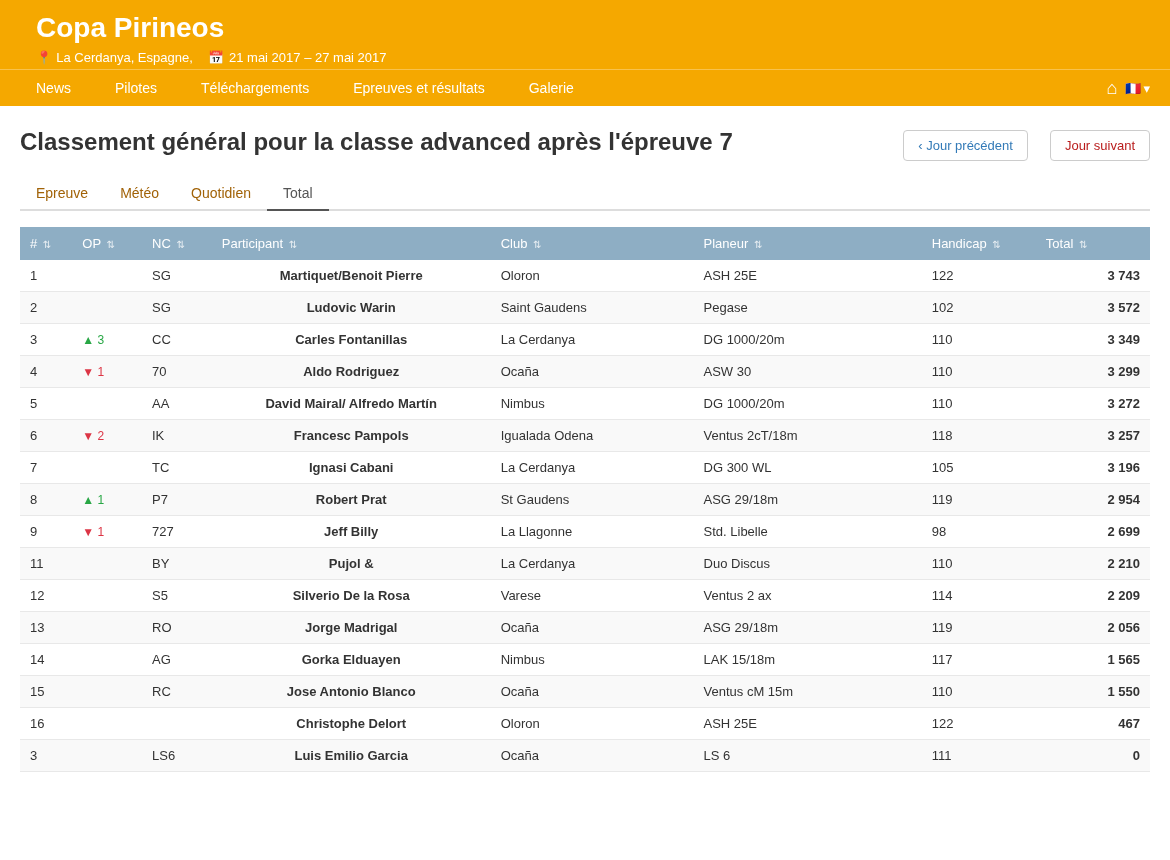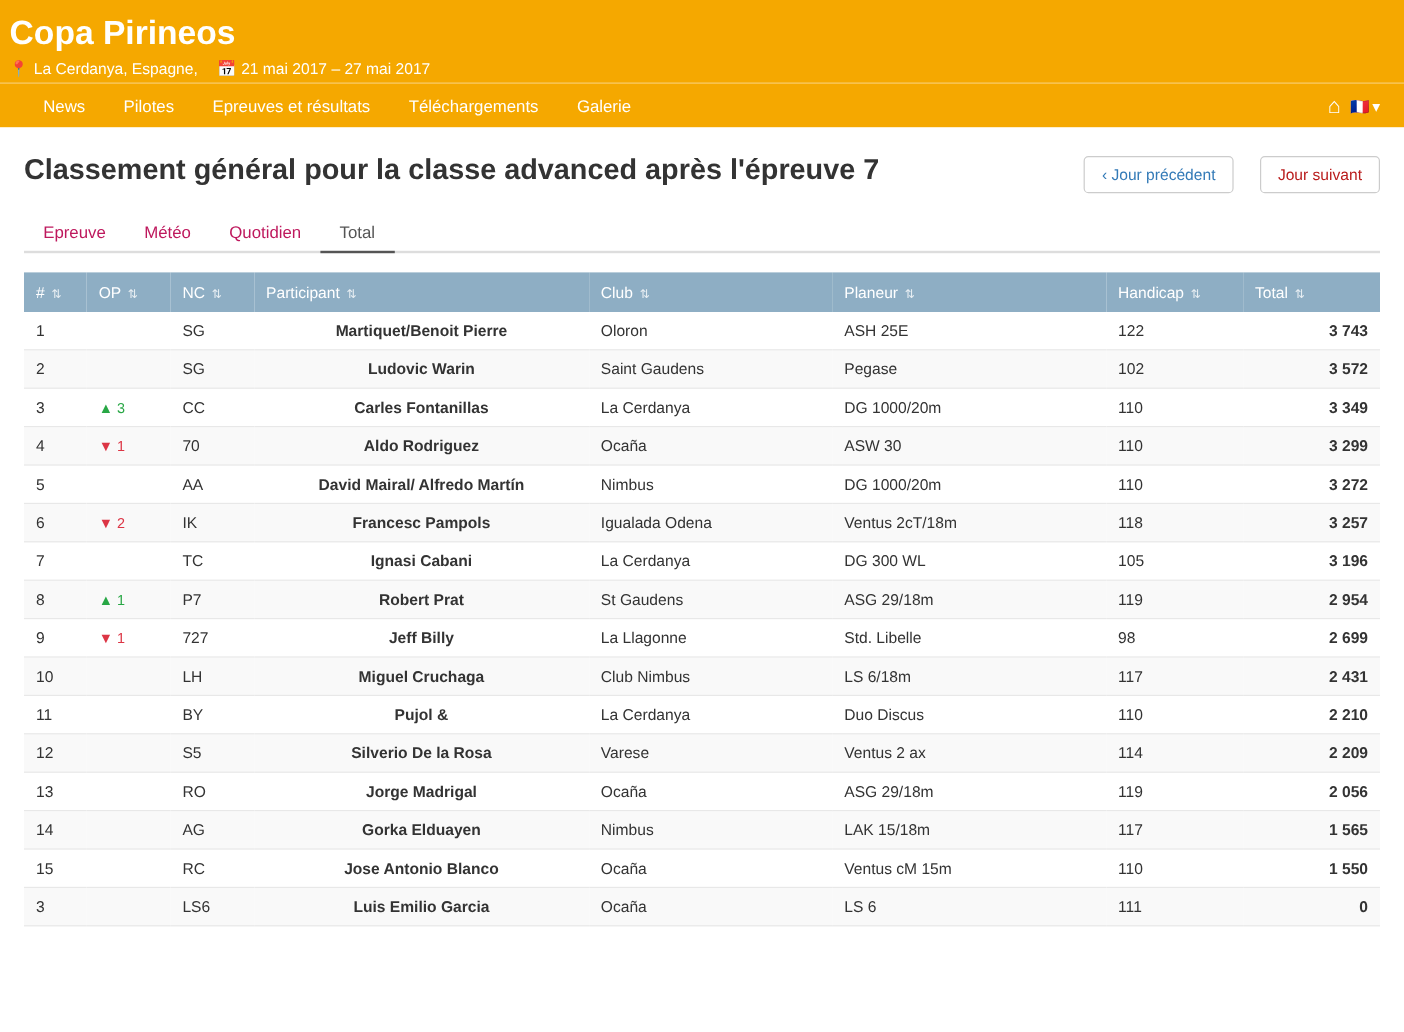--- a/index.html
+++ b/index.html
@@ -1,21 +1,21 @@
 <!DOCTYPE html>
 <html><head>
   <meta charset="utf-8">
   <style>
     * { box-sizing: border-box; margin: 0; padding: 0; }
     body { font-family: Arial, sans-serif; font-size: 14px; color: #333; background: #fff; }
 
     
     .header {
       background: #f5a800;
-      padding: 12px 20px 0 8px;
+      padding: 12px 20px 0 36px;
     }
     .header-title {
       font-size: 28px;
       font-weight: bold;
       color: #fff;
       margin-bottom: 6px;
     }
     .header-meta {
       display: flex;
       align-items: center;
@@ -34,21 +34,21 @@
     .nav {
       background: #f5a800;
       display: flex;
       align-items: center;
       justify-content: space-between;
       padding: 0 20px;
       border-top: 1px solid rgba(255,255,255,0.3);
     }
     .nav-left {
       display: flex;
-      gap: 0;
+      gap: 12px;
     }
     .nav-item {
       padding: 10px 16px;
       color: #fff;
       font-size: 14px;
       cursor: pointer;
       text-decoration: none;
       display: block;
     }
     .nav-right {
@@ -124,21 +124,21 @@
       color: #555;
       border-bottom: 2px solid transparent;
       margin-bottom: -2px;
     }
     .tab-active {
       color: #555;
       border-bottom: 2px solid #555;
       font-weight: normal;
     }
     .tab-blue {
-      color: #be185d;
+      color: #a16207;
     }
 
     
     .table {
       width: 100%;
       border-collapse: collapse;
       font-size: 13px;
     }
     .table thead tr {
       background: #8eaec4;
@@ -196,22 +196,22 @@
       <span>📅</span>
       <span>21 mai 2017 – 27 mai 2017</span>
     </div>
   </div>
 </div>
 
 <div class="nav">
   <div class="nav-left">
     <a class="nav-item">News</a>
     <a class="nav-item">Pilotes</a>
+    <a class="nav-item">Téléchargements</a>
     <a class="nav-item">Epreuves et résultats</a>
-    <a class="nav-item">Téléchargements</a>
     <a class="nav-item">Galerie</a>
   </div>
   <div class="nav-right">
     <span class="nav-home-icon">⌂</span>
     <div class="nav-flag">
       <span>🇫🇷</span>
       <span>▾</span>
     </div>
   </div>
 </div>
@@ -331,30 +331,20 @@
           <td>9</td>
           <td><span class="down">▼ 1</span></td>
           <td>727</td>
           <td class="bold">Jeff Billy</td>
           <td>La Llagonne</td>
           <td>Std. Libelle</td>
           <td>98</td>
           <td class="col-total total-val">2 699</td>
         </tr>
         <tr>
-          <td>10</td>
-          <td></td>
-          <td>LH</td>
-          <td class="bold">Miguel Cruchaga</td>
-          <td>Club Nimbus</td>
-          <td>LS 6/18m</td>
-          <td>117</td>
-          <td class="col-total total-val">2 431</td>
-        </tr>
-        <tr>
           <td>11</td>
           <td></td>
           <td>BY</td>
           <td class="bold">Pujol &amp;</td>
           <td>La Cerdanya</td>
           <td>Duo Discus</td>
           <td>110</td>
           <td class="col-total total-val">2 210</td>
         </tr>
         <tr>
@@ -391,20 +381,30 @@
           <td>15</td>
           <td></td>
           <td>RC</td>
           <td class="bold">Jose Antonio Blanco</td>
           <td>Ocaña</td>
           <td>Ventus cM 15m</td>
           <td>110</td>
           <td class="col-total total-val">1 550</td>
         </tr>
         <tr>
+          <td>16</td>
+          <td></td>
+          <td></td>
+          <td class="bold">Christophe Delort</td>
+          <td>Oloron</td>
+          <td>ASH 25E</td>
+          <td>122</td>
+          <td class="col-total total-val">467</td>
+        </tr>
+        <tr>
           <td>3</td>
           <td></td>
           <td>LS6</td>
           <td class="bold">Luis Emilio Garcia</td>
           <td>Ocaña</td>
           <td>LS 6</td>
           <td>111</td>
           <td class="col-total total-val">0</td>
         </tr>
       </tbody>

